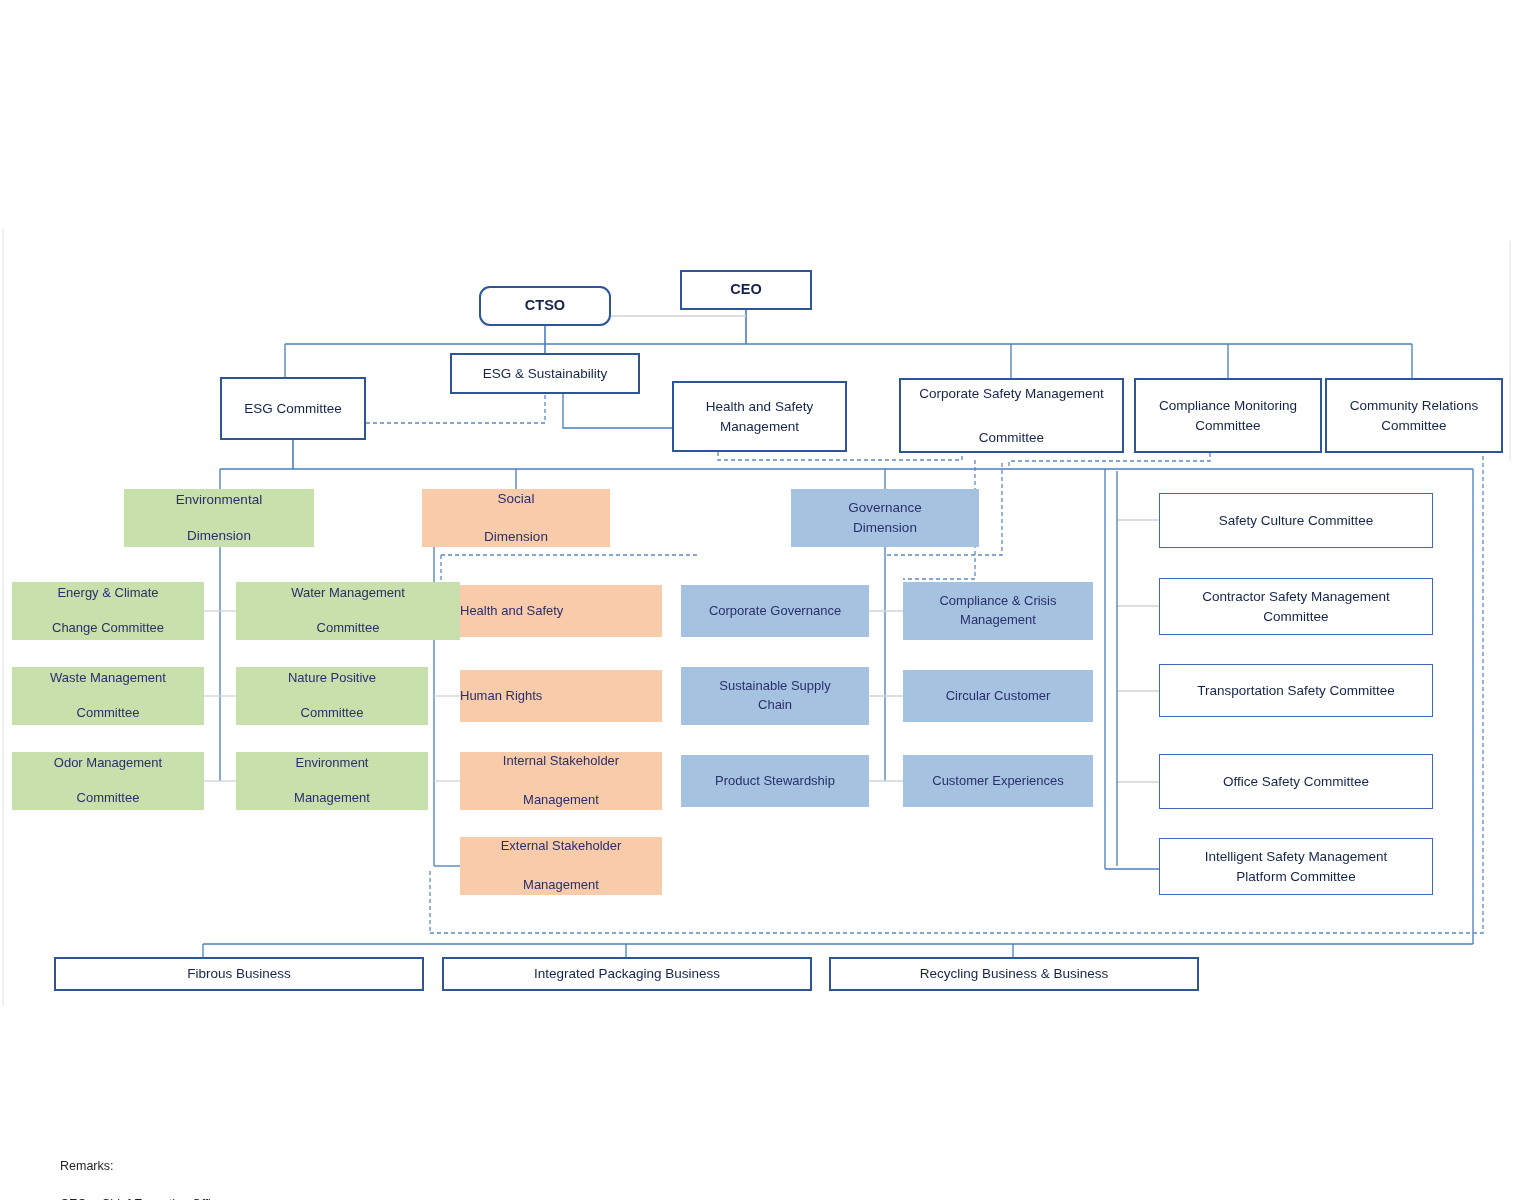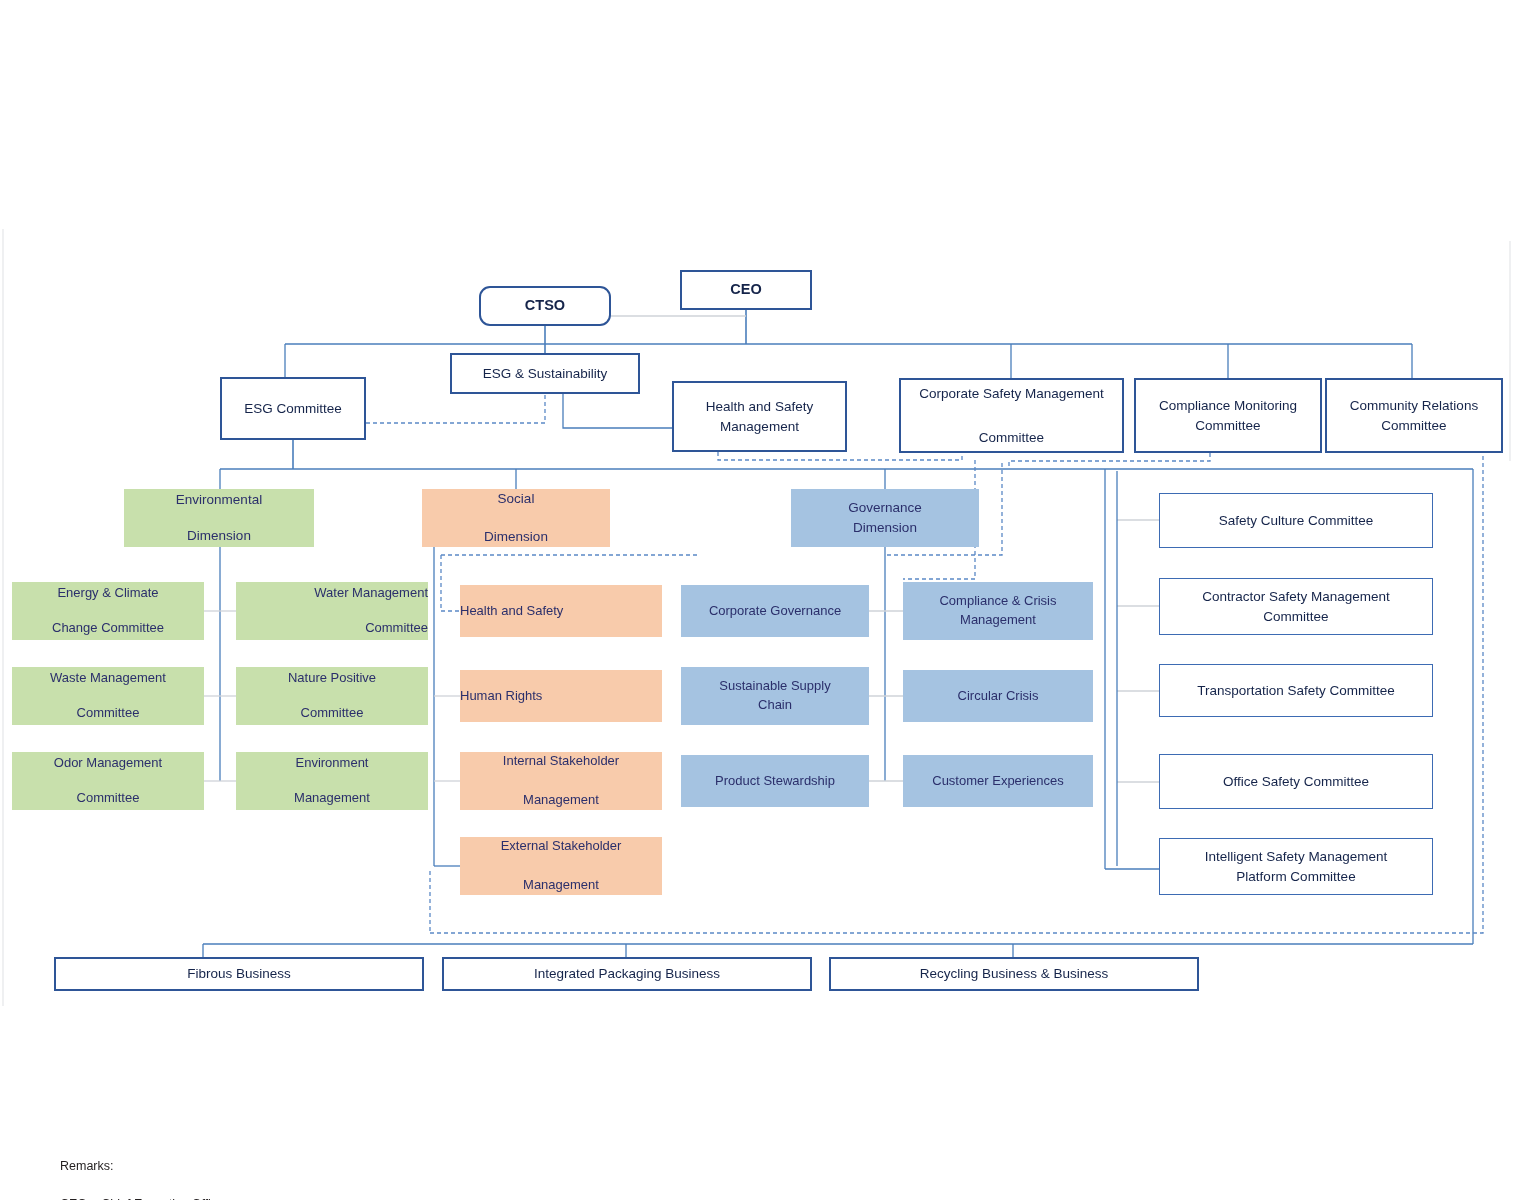--- a/index.html
+++ b/index.html
@@ -163,21 +163,21 @@
   </div>
   <div class="node tile blue two-line" style="left:791px;top:458px;width:188px;height:58px;font-size:13.5px;">
     <span>Governance</span>
     <span>Dimension</span>
   </div>
 
   <div class="node tile green two-line" style="left:12px;top:551px;width:192px;height:58px;font-size:13px;">
     <span>Energy &amp; Climate</span>
     <span>Change Committee</span>
   </div>
-  <div class="node tile green two-line" style="left:236px;top:551px;width:192px;height:58px;font-size:13px;align-items:flex-end;">
+  <div class="node tile green two-line" style="left:236px;top:551px;width:224px;height:58px;font-size:13px;">
     <span>Water Management</span>
     <span>Committee</span>
   </div>
   <div class="node tile green two-line" style="left:12px;top:636px;width:192px;height:58px;font-size:13px;">
     <span>Waste Management</span>
     <span>Committee</span>
   </div>
   <div class="node tile green two-line" style="left:236px;top:636px;width:192px;height:58px;font-size:13px;">
     <span>Nature Positive</span>
     <span>Committee</span>
@@ -215,21 +215,21 @@
   </div>
   <div class="node tile blue" style="left:681px;top:724px;width:188px;height:52px;font-size:13px;">
     <span>Product Stewardship</span>
   </div>
 
   <div class="node tile blue two-line" style="left:903px;top:551px;width:190px;height:58px;font-size:13px;">
     <span>Compliance &amp; Crisis</span>
     <span>Management</span>
   </div>
   <div class="node tile blue" style="left:903px;top:639px;width:190px;height:52px;font-size:13px;">
-    <span>Circular Crisis</span>
+    <span>Circular Customer</span>
   </div>
   <div class="node tile blue" style="left:903px;top:724px;width:190px;height:52px;font-size:13px;">
     <span>Customer Experiences</span>
   </div>
 
   <div class="node box thin" style="left:1159px;top:462px;width:274px;height:55px;font-size:13.5px;">
     <span>Safety Culture Committee</span>
   </div>
   <div class="node box thin two-line" style="left:1159px;top:547px;width:274px;height:57px;font-size:13.5px;">
     <span>Contractor Safety Management</span>

